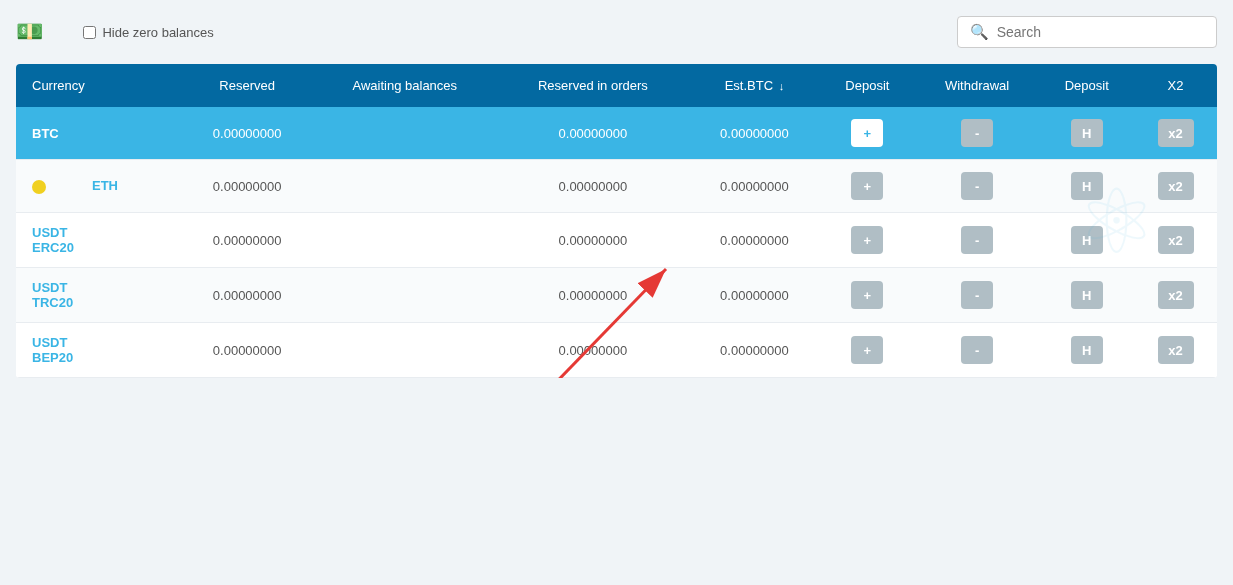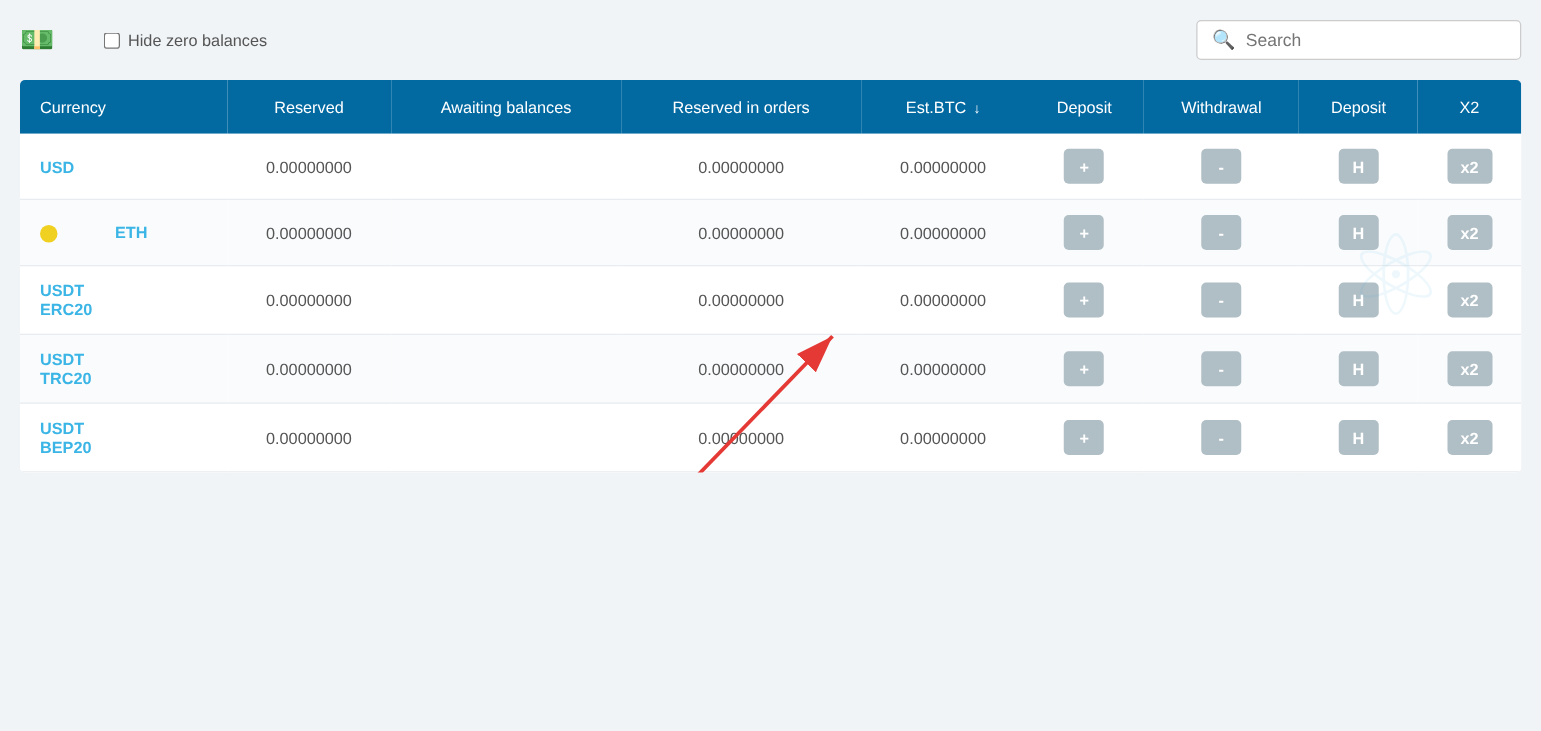--- a/index.html
+++ b/index.html
@@ -235,27 +235,27 @@
             <span>Est.BTC</span>
             <span class="sort-arrow">↓</span>
           </th>
           <th><span>Deposit</span></th>
           <th><span>Withdrawal</span></th>
           <th><span>Deposit</span></th>
           <th><span>X2</span></th>
         </tr>
       </thead>
       <tbody id="table-body">
-          <tr>
-            <td><a href="#" class="currency-link" style="white-space: pre-line;">USD</a></td>
-            <td>0.00000000</td>
-            <td></td>
-            <td>0.00000000</td>
-            <td>0.00000000</td>
-            <td><button class="action-btn btn-deposit">+</button></td>
+      <tr class="active-row">
+            <td><a href="#" class="currency-link" style="white-space: pre-line;">BTC</a></td>
+            <td>0.00000000</td>
+            <td></td>
+            <td>0.00000000</td>
+            <td>0.00000000</td>
+            <td><button class="action-btn btn-deposit active">+</button></td>
             <td><button class="action-btn btn-withdraw">-</button></td>
             <td><button class="action-btn btn-history">H</button></td>
             <td><button class="action-btn btn-x2">x2</button></td>
           </tr>
           <tr>
             <td><span class="eth-dot"></span><a href="#" class="currency-link" style="white-space: pre-line; padding-left: 44px;">ETH</a></td>
             <td>0.00000000</td>
             <td></td>
             <td>0.00000000</td>
             <td>0.00000000</td>

